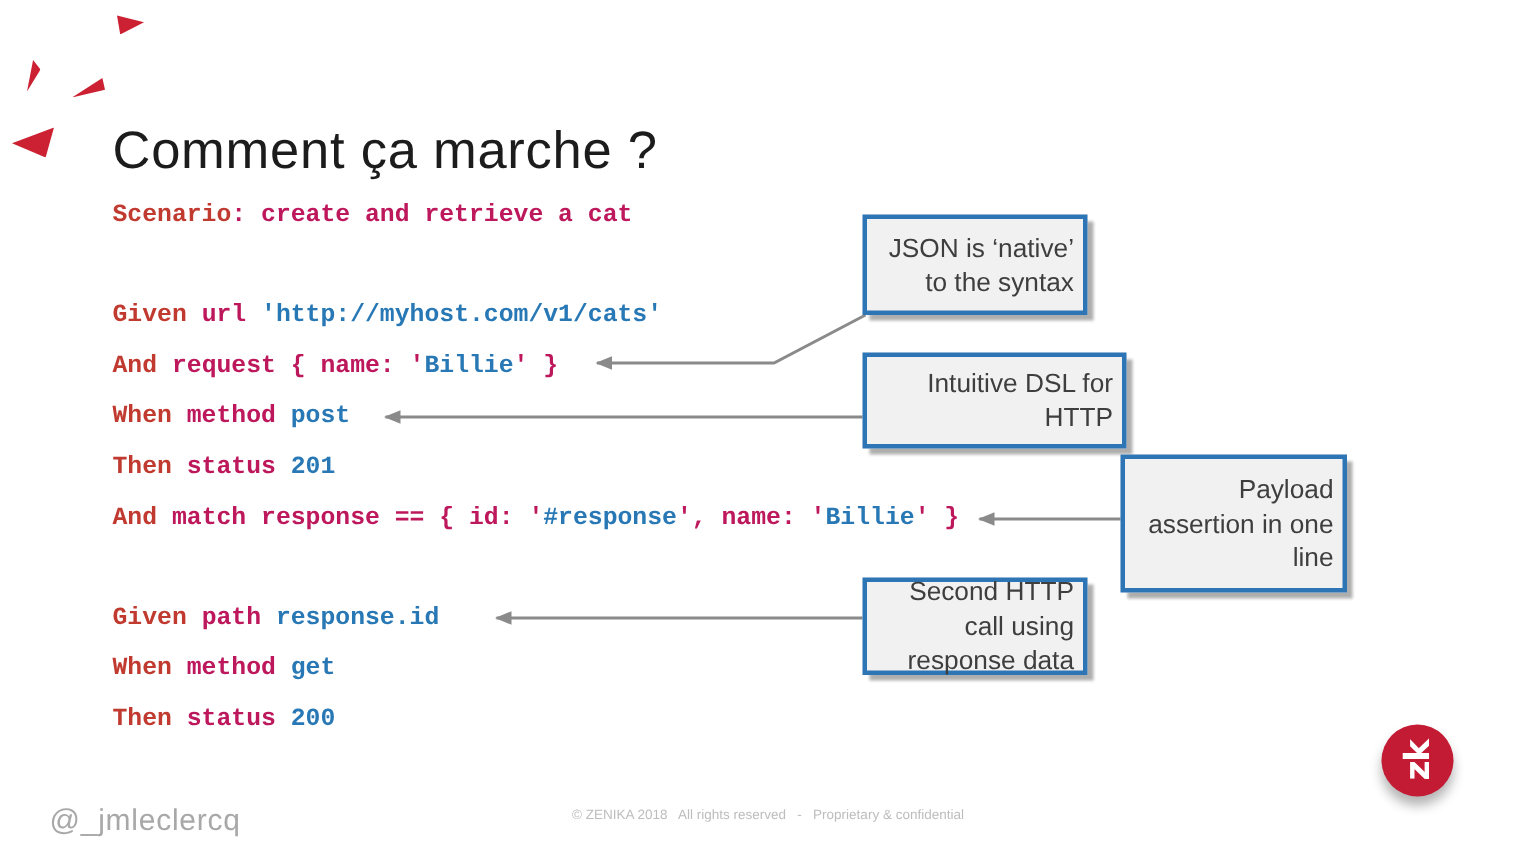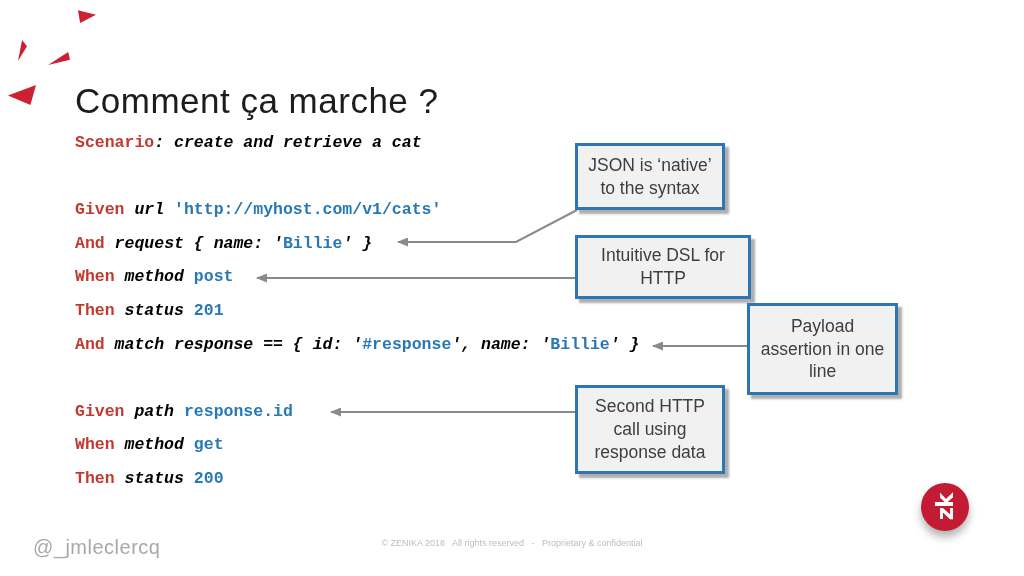--- a/index.html
+++ b/index.html
@@ -22,34 +22,34 @@
   }
 
   
   .code{
     position:absolute;left:75px;top:126px;
     font-family:"Liberation Mono","DejaVu Sans Mono",monospace;
     font-weight:bold;font-size:16.5px;
   }
   .code-line{height:33.6px;line-height:33.6px;white-space:pre;}
   .tok-kw{color:#c13a30;}
-  .tok-pl{color:#000000;font-style:italic;}
+  .tok-pl{color:#be185d;}
   .tok-val{color:#2878b5;}
 
   
   .callout{
     position:absolute;background:#f1f1f1;border:3px solid #2e75b6;
     box-shadow:4px 4px 2px #aeaeae;
-    display:flex;align-items:center;justify-content:center;text-align:center;
+    display:flex;align-items:center;justify-content:center;text-align:right;
     color:#3e3e3e;font-size:17.5px;line-height:1.3;padding:0 6px;box-sizing:border-box;
   }
   .c1{left:575px;top:143px;width:150px;height:67px;}
   .c2{left:575px;top:235px;width:176px;height:64px;}
   .c3{left:747px;top:303px;width:151px;height:92px;}
-  .c4{left:575px;top:385px;width:150px;height:89px;}
+  .c4{left:575px;top:385px;width:150px;height:65px;}
 
   .arrows{position:absolute;left:0;top:0;width:1024px;height:576px;pointer-events:none;}
 
   
   .handle{position:absolute;left:33px;top:536px;font-size:20px;color:#a8a8a8;letter-spacing:.5px;}
   .copyright{position:absolute;left:0;top:538px;width:1024px;text-align:center;
     font-size:9px;color:#bdbdbd;white-space:pre;}
 
   
   .logo{

